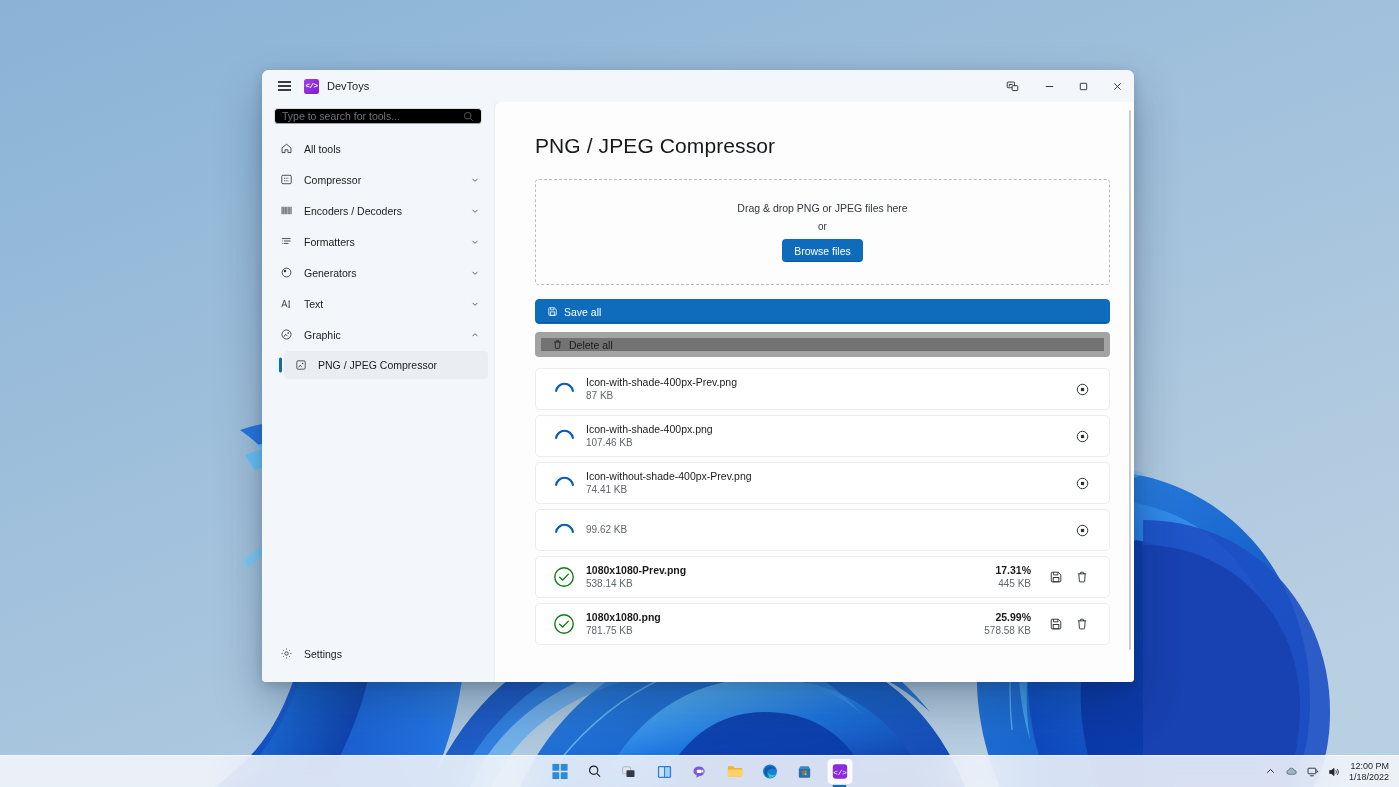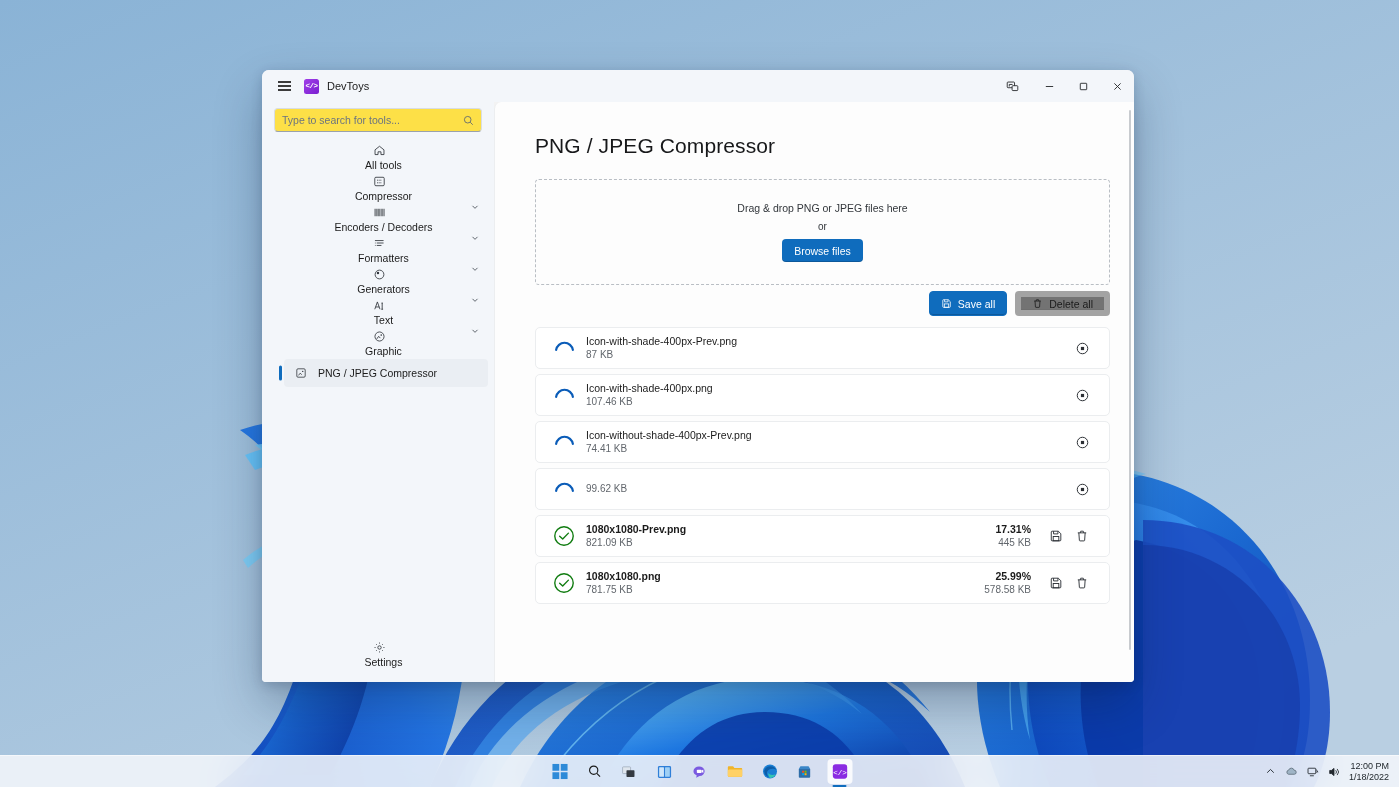--- a/index.html
+++ b/index.html
@@ -100,38 +100,38 @@
 
   
   #sidebar {
     width: 232px; flex: 0 0 232px;
     background: #f3f6fa;
     display: flex; flex-direction: column;
     padding-top: 2px;
   }
   #search-wrap { padding: 4px 12px 10px 12px; }
   #search-box {
-    height: 24px; background: #fde047;
+    height: 16px; background: #000000;
     border: 1px solid #d8dde3; border-bottom-color: #9aa2ab;
     border-radius: 4px;
     display: flex; align-items: center; padding: 0 7px;
   }
   #search-input {
     flex: 1; border: 0; outline: 0; background: transparent;
     font-size: 10.5px; color: #5d6671;
     font-family: "Liberation Sans", sans-serif;
   }
   #search-input::placeholder { color: #6b7480; }
 
   #nav { flex: 1; overflow: hidden; padding: 0 6px; }
   .nav-item {
     height: 29px; display: flex; align-items: center;
     padding: 0 8px 0 10px; border-radius: 4px;
     font-size: 10.5px; color: #1b1b1b;
-    position: relative; margin-bottom: 2px; flex-direction: column;
+    position: relative; margin-bottom: 2px;
   }
   .nav-item .nav-ico {
     width: 17px; display: flex; align-items: center; justify-content: center;
     color: #30353b; flex: 0 0 17px;
   }
   .nav-item .nav-label { margin-left: 9px; }
   .nav-item .chev { margin-left: auto; color: #4a5058; display: flex; }
 
   .nav-child {
     height: 28px; display: flex; align-items: center;
@@ -173,21 +173,22 @@
   #dz-or { font-size: 10px; color: #33373c; }
   #browse-btn {
     background: #0f6cbd; color: #fff; border: 0;
     border-radius: 4px; height: 23px; padding: 0 12px;
     font-size: 10.5px; cursor: pointer;
     font-family: "Liberation Sans", sans-serif;
     box-shadow: inset 0 -1px 0 rgba(0,0,0,0.18);
   }
   #actions {
     display: flex; justify-content: flex-end; gap: 8px;
-    margin-top: 6px;
+    margin-top: 14px;
+    flex-direction: column;
   }
   .act-btn {
     height: 25px; border-radius: 4px; padding: 0 11px;
     display: flex; align-items: center; gap: 6px;
     font-size: 10.5px; cursor: pointer;
     font-family: "Liberation Sans", sans-serif;
   }
   #save-all-btn {
     background: #0f6cbd; color: #fff; border: 1px solid #0f6cbd;
     box-shadow: inset 0 -1px 0 rgba(0,0,0,0.18);
@@ -582,21 +583,21 @@
 
           <div class="file-row">
             <div class="row-status">
               <svg width="24" height="24" viewBox="0 0 26 26" fill="none">
                 <circle cx="13" cy="13" r="10" stroke="#107c10" stroke-width="1.5"></circle>
                 <path d="M8.3 13.2 L11.6 16.3 L17.8 9.9" stroke="#107c10" stroke-width="1.5" stroke-linecap="round" stroke-linejoin="round"></path>
               </svg>
             </div>
             <div class="row-names">
               <div class="row-name done">1080x1080-Prev.png</div>
-              <div class="row-size">821.09 KB</div>
+              <div class="row-size">538.14 KB</div>
             </div>
             <div class="row-metrics">
               <div class="row-pct">17.31%</div>
               <div class="row-newsize">445 KB</div>
             </div>
             <div class="row-btn">
               <svg width="14" height="14" viewBox="0 0 16 16" fill="none" stroke="currentColor" stroke-width="1.05">
                 <path d="M2.6 3.4 A0.9 0.9 0 0 1 3.5 2.5 H10.6 L13.5 5.4 V12.6 A0.9 0.9 0 0 1 12.6 13.5 H3.5 A0.9 0.9 0 0 1 2.6 12.6 Z"></path>
                 <path d="M5.2 2.5 V5.6 H10.2 V2.5"></path>
                   <rect x="4.8" y="8.6" width="6.4" height="4.9"></rect>

